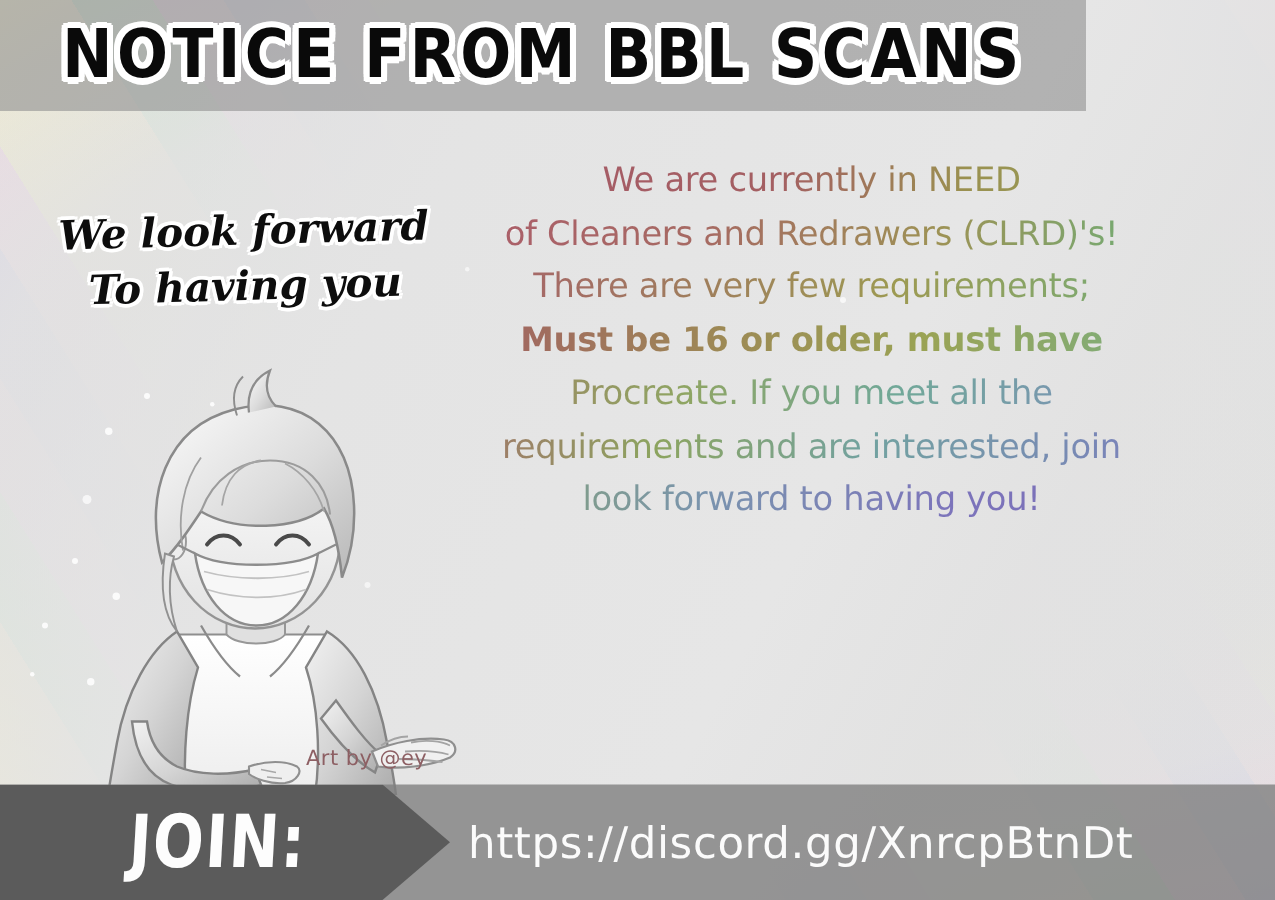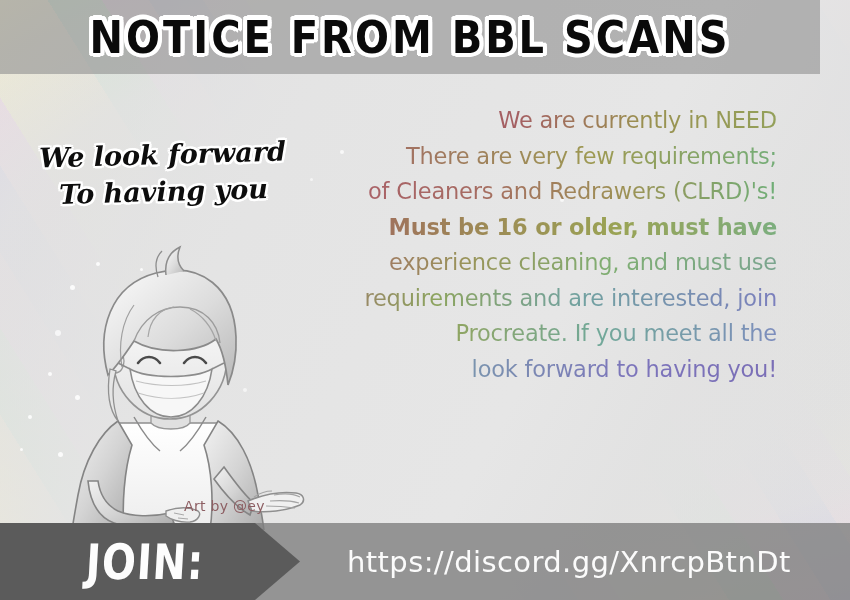--- a/index.html
+++ b/index.html
@@ -54,21 +54,21 @@
         rgba(226,226,226,.82) 76%,
         rgba(220,220,220,.12) 90%,
         rgba(215,215,215,0) 100%);
   }
 
   
   .sparkle{position:absolute;border-radius:50%;background:#fff;opacity:.85;}
 
   
   .header{
-    position:absolute;left:0;top:0;width:820px;height:74px;
+    position:absolute;left:0;top:0;width:724px;height:74px;
     background:rgba(150,150,150,.66);
     display:flex;align-items:center;justify-content:center;
   }
   .header-title{
     font-family:"DejaVu Sans", sans-serif;
     font-weight:bold;
     font-size:40px;
     letter-spacing:3px;
     color:#0a0a0a;
     white-space:nowrap;
@@ -96,31 +96,31 @@
       -2.5px 0 0 #fff, 2.5px 0 0 #fff, 0 -2.5px 0 #fff, 0 2.5px 0 #fff;
     transform:rotate(-1.6deg);
   }
   .tagline div{white-space:nowrap;}
 
   
   .art-wrap{
     position:absolute;left:38px;top:245px;width:275px;height:285px;
   }
   .art-credit{
-    position:absolute;left:184px;top:498px;
+    position:absolute;left:204px;top:498px;
     font-family:"DejaVu Sans", sans-serif;
     font-size:14px;
     color:#8d5f63;
     letter-spacing:.3px;
   }
 
   
   .body-copy{
     position:absolute;left:305px;top:103px;width:472px;
-    text-align:right;
+    text-align:center;
     font-family:"DejaVu Sans", sans-serif;
     font-size:22.5px;
     line-height:35.5px;
     letter-spacing:-.2px;
   }
   .body-copy .ln{display:block;white-space:nowrap;}
   .body-copy u{text-decoration:underline;text-underline-offset:2px;}
 
   
   .g{
@@ -277,29 +277,28 @@
     <div class="header-title">NOTICE FROM BBL SCANS</div>
   </div>
 
   <div class="tagline">
     <div>We look forward</div>
     <div>To having you</div>
   </div>
 
   <div class="body-copy">
     <span class="ln g g1">We are currently in <u>NEED</u></span>
+    <span class="ln g g2">of Cleaners and Redrawers (CLRD)'s!</span>
     <span class="ln g g3">There are very few requirements;</span>
-    <span class="ln g g2">of Cleaners and Redrawers (CLRD)'s!</span>
     <span class="ln g g4"><u>Must be</u> 16 or older, must have</span>
-    <span class="ln g g5">experience cleaning, and must use</span>
+    <span class="ln g g7">Procreate. If you meet all the</span>
     <span class="ln g g8">requirements and are interested, join</span>
-    <span class="ln g g7">Procreate. If you meet all the</span>
     <span class="ln g g11">look forward to having you!</span>
   </div>
 
   <div class="footer">
     <div class="join-chip">
       <span class="join-label">JOIN:</span>
     </div>
-    <a class="discord-url" style="text-decoration:none;margin-left:35px;">https://discord.gg/XnrcpBtnDt</a>
+    <a class="discord-url" style="text-decoration:none;">https://discord.gg/XnrcpBtnDt</a>
   </div>
 
 </div>
 
 </body></html>

